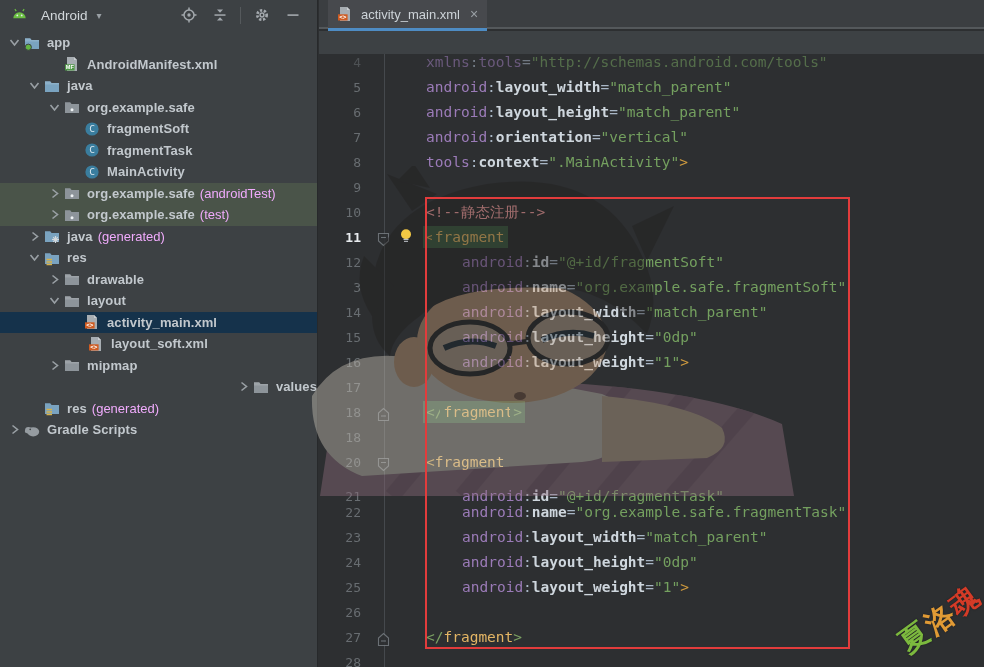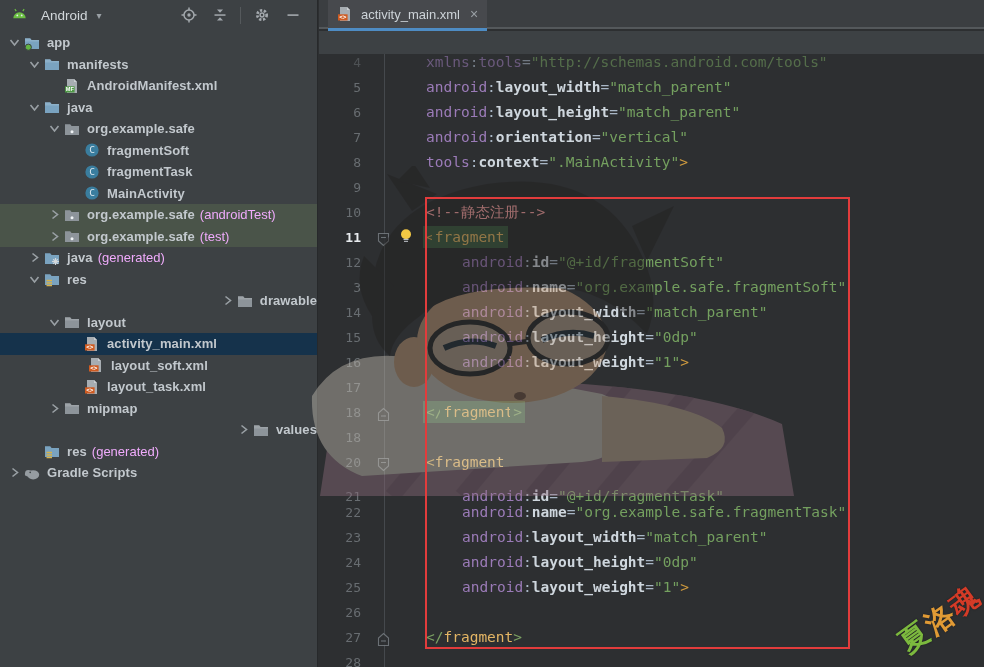--- a/index.html
+++ b/index.html
@@ -141,34 +141,20 @@
           </span>
           <span class="t-icon">
             <svg width="16" height="16" viewBox="0 0 16 16" xmlns="http://www.w3.org/2000/svg">
               <path d="M1 3.2h5.2l1.4 1.9H15v9H1z" fill="#7aa3c0"></path>
               <path d="M1 3.2h5.2l1.4 1.9H15v1.3H1z" fill="rgba(255,255,255,.14)"></path>
               <circle cx="4.3" cy="12.2" r="3.1" fill="#62b543" stroke="#3d4144"></circle>
             </svg>
           </span>
           <span class="t-label">app</span>
         </div>
-        <div class="tree-row" style="padding-left: 26px;">
-          <span class="chev">
-            <svg width="13" height="13" viewBox="0 0 13 13">
-              <polyline points="2.5,4 6.5,9 10.5,4" fill="none" stroke="#9aa0a5" stroke-width="1.6"></polyline>
-            </svg>
-          </span>
-          <span class="t-icon">
-            <svg width="16" height="16" viewBox="0 0 16 16" xmlns="http://www.w3.org/2000/svg">
-              <path d="M1 3.2h5.2l1.4 1.9H15v9H1z" fill="#7aa3c0"></path>
-              <path d="M1 3.2h5.2l1.4 1.9H15v1.3H1z" fill="rgba(255,255,255,.14)"></path>
-            </svg>
-          </span>
-          <span class="t-label">manifests</span>
-        </div>
         <div class="tree-row" style="padding-left: 46px;">
           <span class="chev"></span>
           <span class="t-icon">
             <svg width="16" height="16" viewBox="0 0 16 16" xmlns="http://www.w3.org/2000/svg">
               <path d="M3 1h7l3 3v11H3z" fill="#a7adb2"></path>
               <path d="M10 1l3 3h-3z" fill="#caced2"></path>
               <rect x="1" y="8.3" width="9.6" height="6.2" fill="#4f9847"></rect>
               <text x="5.8" y="13.3" text-anchor="middle" font-size="5.6" font-weight="bold" fill="#fff">MF</text>
             </svg>
           </span>
@@ -293,21 +279,21 @@
               <path d="M1 3.2h5.2l1.4 1.9H15v9H1z" fill="#7aa3c0"></path>
               <g stroke="#d8b24a" stroke-width="1.5">
                 <line x1="2.5" y1="9.5" x2="8" y2="9.5"></line>
                 <line x1="2.5" y1="12" x2="8" y2="12"></line>
                 <line x1="2.5" y1="14.5" x2="8" y2="14.5"></line>
               </g>
             </svg>
           </span>
           <span class="t-label">res</span>
         </div>
-        <div class="tree-row" style="padding-left: 46px; justify-content: flex-end;">
+        <div class="tree-row" style="padding-left: 46px;">
           <span class="chev">
             <svg width="13" height="13" viewBox="0 0 13 13">
               <polyline points="4.5,2.5 9.5,6.5 4.5,10.5" fill="none" stroke="#9aa0a5" stroke-width="1.6"></polyline>
             </svg>
           </span>
           <span class="t-icon">
             <svg width="16" height="16" viewBox="0 0 16 16" xmlns="http://www.w3.org/2000/svg">
               <path d="M1 3.2h5.2l1.4 1.9H15v9H1z" fill="#8d949a"></path>
               <path d="M1 3.2h5.2l1.4 1.9H15v1.3H1z" fill="rgba(255,255,255,.14)"></path>
             </svg>
@@ -344,32 +330,20 @@
           <span class="chev"></span>
           <span class="t-icon">
             <svg width="16" height="16" viewBox="0 0 16 16" xmlns="http://www.w3.org/2000/svg">
               <path d="M3 1h7l3 3v11H3z" fill="#a7adb2"></path>
               <path d="M10 1l3 3h-3z" fill="#caced2"></path>
               <rect x="1" y="8.3" width="9.6" height="6.2" fill="#cf5b21"></rect>
               <text x="5.8" y="13.3" text-anchor="middle" font-size="6" font-weight="bold" font-family="DejaVu Sans Mono,monospace" fill="#fff">&lt;&gt;</text>
             </svg>
           </span>
           <span class="t-label">layout_soft.xml</span>
-        </div>
-        <div class="tree-row" style="padding-left: 66px;">
-          <span class="chev"></span>
-          <span class="t-icon">
-            <svg width="16" height="16" viewBox="0 0 16 16" xmlns="http://www.w3.org/2000/svg">
-              <path d="M3 1h7l3 3v11H3z" fill="#a7adb2"></path>
-              <path d="M10 1l3 3h-3z" fill="#caced2"></path>
-              <rect x="1" y="8.3" width="9.6" height="6.2" fill="#cf5b21"></rect>
-              <text x="5.8" y="13.3" text-anchor="middle" font-size="6" font-weight="bold" font-family="DejaVu Sans Mono,monospace" fill="#fff">&lt;&gt;</text>
-            </svg>
-          </span>
-          <span class="t-label">layout_task.xml</span>
         </div>
         <div class="tree-row" style="padding-left: 46px;">
           <span class="chev">
             <svg width="13" height="13" viewBox="0 0 13 13">
               <polyline points="4.5,2.5 9.5,6.5 4.5,10.5" fill="none" stroke="#9aa0a5" stroke-width="1.6"></polyline>
             </svg>
           </span>
           <span class="t-icon">
             <svg width="16" height="16" viewBox="0 0 16 16" xmlns="http://www.w3.org/2000/svg">
               <path d="M1 3.2h5.2l1.4 1.9H15v9H1z" fill="#8d949a"></path>

